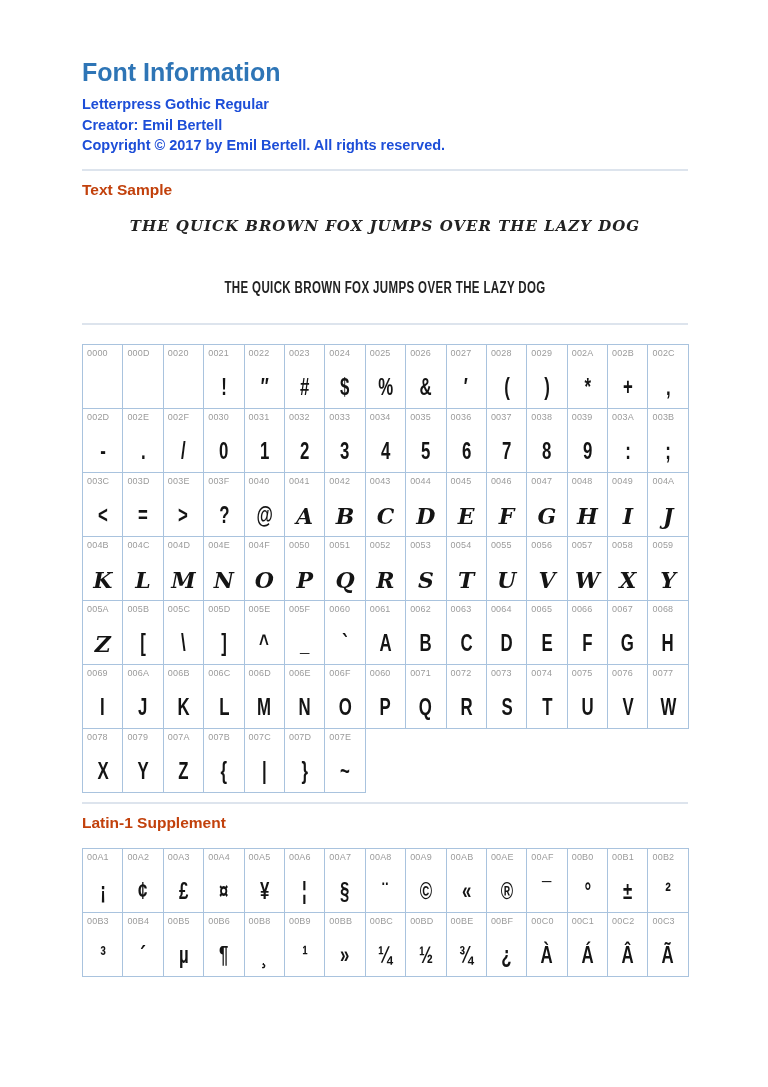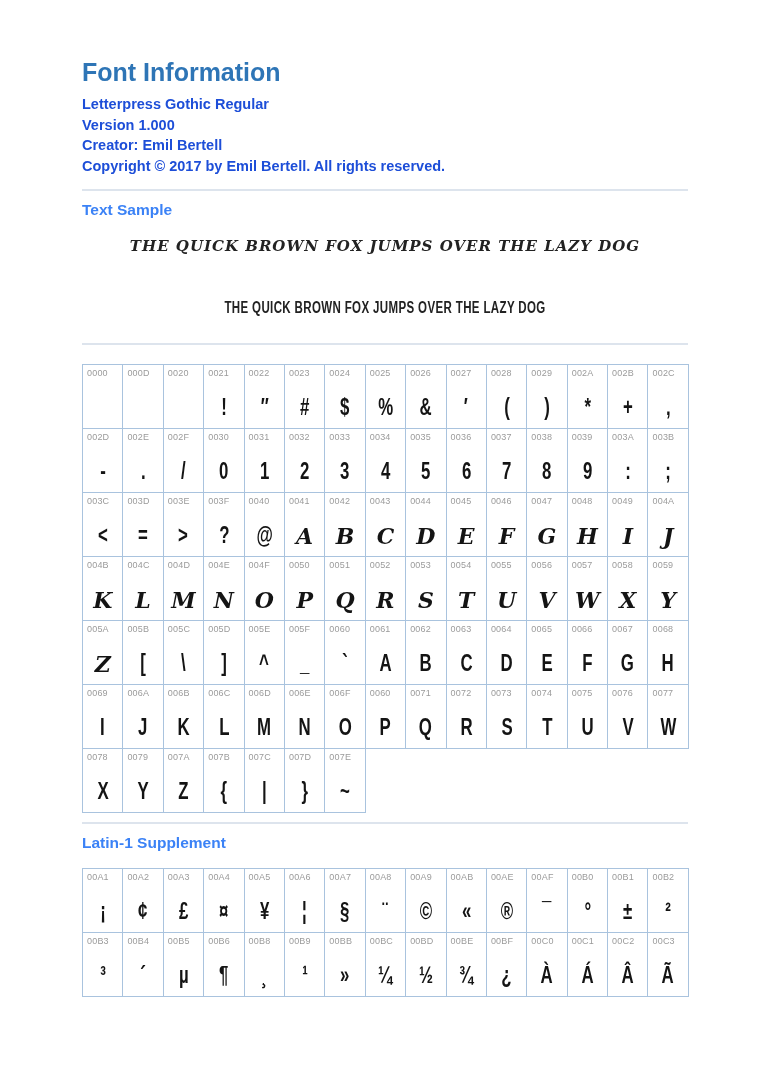--- a/index.html
+++ b/index.html
@@ -19,21 +19,21 @@
   .details div {
     font-size: 14.5px; font-weight: bold; line-height: 20.5px; color: #1d4ed8;
   }
 
   .divider {
     border: none; border-top: 2px solid #dde4ed;
     width: 606px; margin-top: 13px;
   }
 
   h2.section-heading {
-    font-size: 15.5px; font-weight: bold; color: #3b82f6; margin-top: 10px;
+    font-size: 15.5px; font-weight: bold; color: #c2410c; margin-top: 10px;
   }
 
   .sample { width: 606px; text-align: center; }
   .sample-script {
     margin-top: 18px;
     font-family: "DejaVu Serif", serif;
     font-style: italic; font-weight: bold;
     font-size: 15px; letter-spacing: 1px; color: #222;
   }
   .sample-plain {
@@ -76,21 +76,20 @@
 </style>
 </head>
 <body>
 
 <div class="page">
 
   <h1 class="page-title">Font Information</h1>
 
   <div class="details">
     <div>Letterpress Gothic Regular</div>
-    <div>Version 1.000</div>
     <div>Creator: Emil Bertell</div>
     <div>Copyright © 2017 by Emil Bertell. All rights reserved.</div>
   </div>
 
   <hr class="divider">
 
   <h2 class="section-heading">Text Sample</h2>
 
   <div class="sample sample-script">THE QUICK BROWN FOX JUMPS OVER THE LAZY DOG</div>
   <div class="sample sample-plain">THE QUICK BROWN FOX JUMPS OVER THE LAZY DOG</div>

